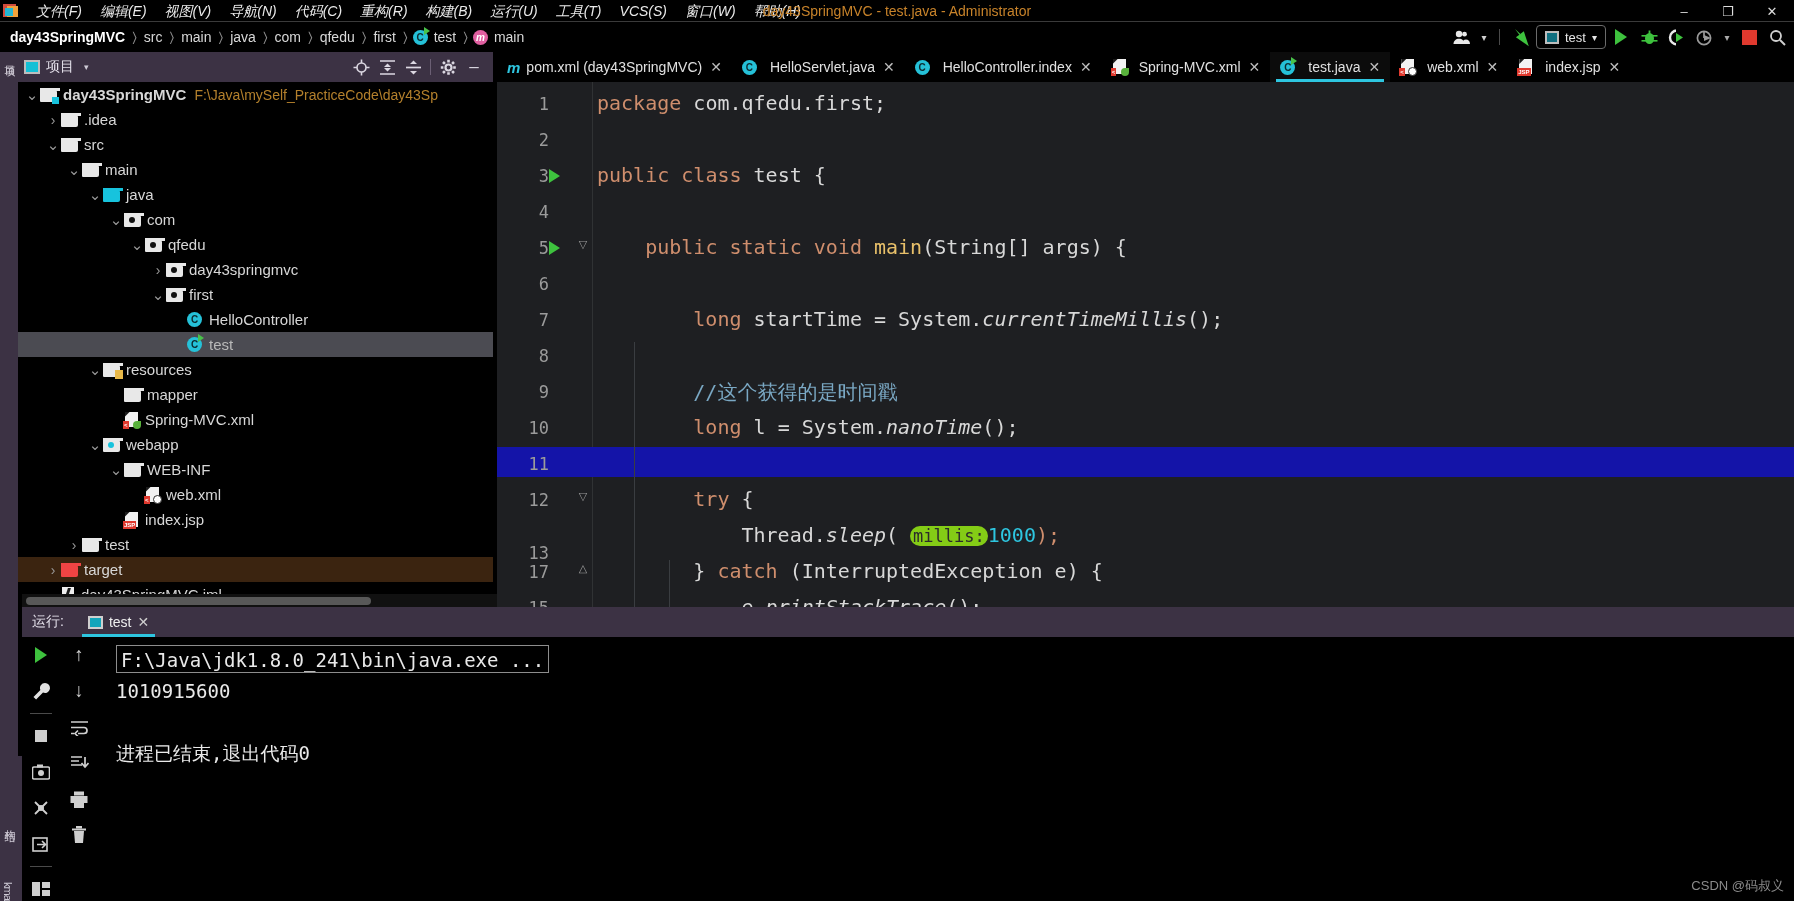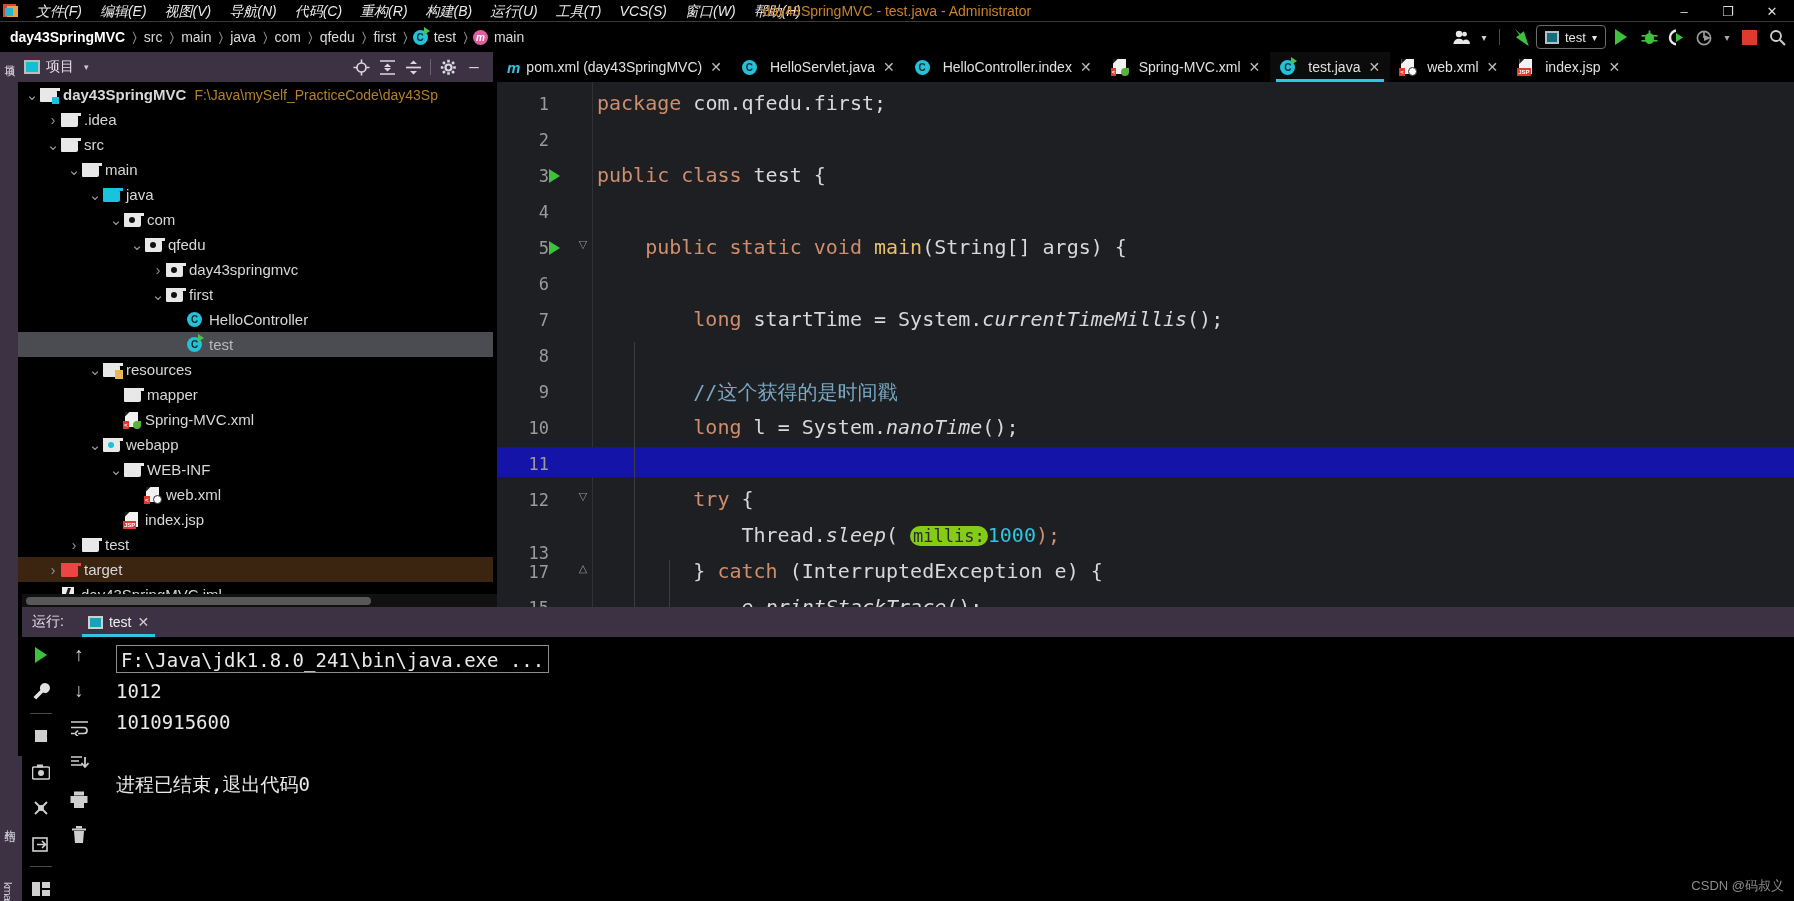--- a/index.html
+++ b/index.html
@@ -692,21 +692,20 @@
         <svg width="16" height="18" viewBox="0 0 16 18">
             <rect x="1" y="2.5" width="14" height="2" fill="#cfcfcf"></rect>
             <rect x="5" y="0" width="6" height="2.5" fill="#cfcfcf"></rect>
             <path d="M3 5h10l-1 12H4z" fill="#cfcfcf"></path>
           </svg>
       </div>
     </div>
 
     <div class="console" id="console">
         <div class="cline"><span class="cline boxed">F:\Java\jdk1.8.0_241\bin\java.exe ...</span></div>
-        <div class="cline">1012</div>
         <div class="cline">1010915600</div>
         <div class="cline">&nbsp;</div>
         <div class="cline">进程已结束,退出代码0</div>
       </div>
   </div>
 
   <div class="watermark">CSDN @码叔义</div>
 </div>
 
 </body></html>

